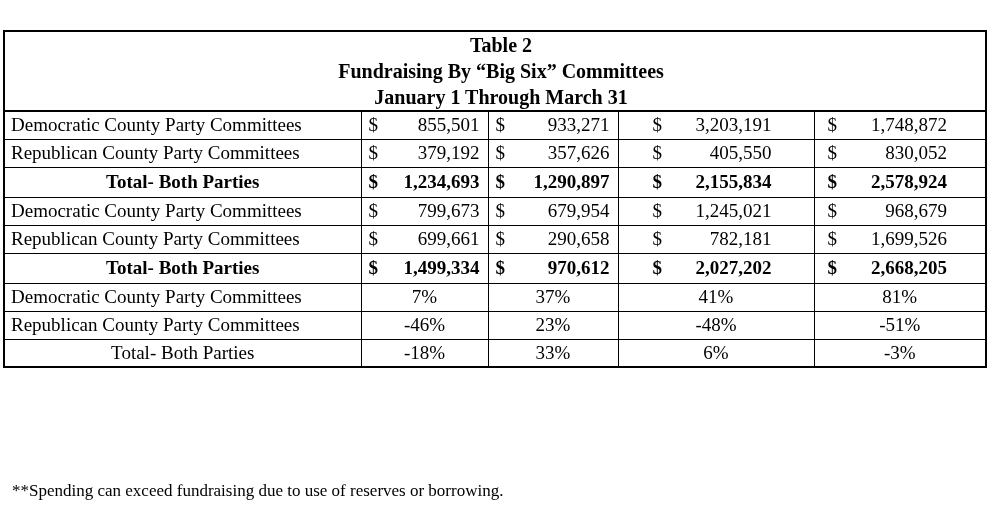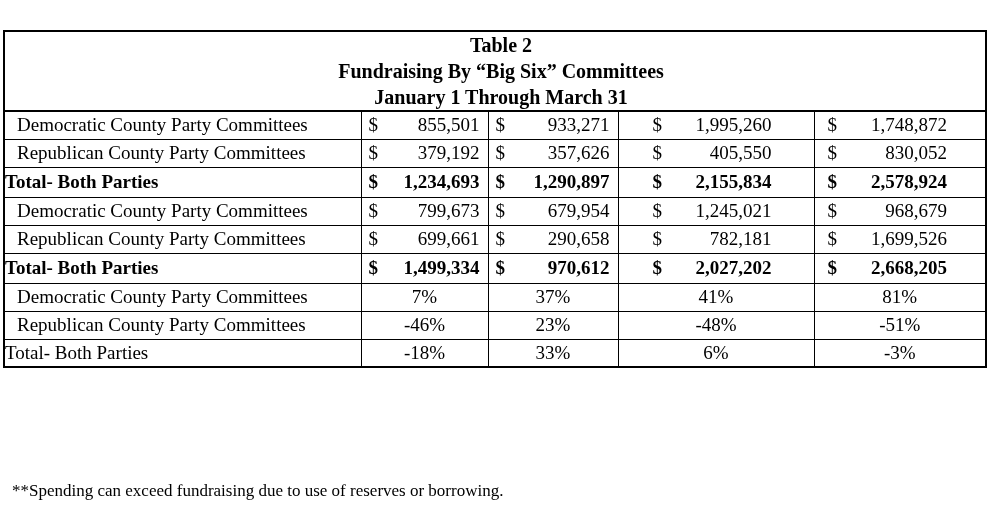--- a/index.html
+++ b/index.html
@@ -40,22 +40,22 @@
     font-size: 20px;
   }
   tr.title-row .title-line { line-height: 26px; margin-left: 12px; }
   tr.sec-head td {
     border-top: 2px solid #000;
     font-weight: bold;
     text-align: center;
   }
   tr.total-row td { height: 30px; }
   .bold { font-weight: bold; }
-  .label-left  { text-align: left; padding-left: 12px; white-space: nowrap; }
-  .label-center { }
+  .label-left  { text-align: left; padding-left: 6px; white-space: nowrap; }
+  .label-center { text-align: center; }
   .money {
     display: flex;
     justify-content: space-between;
     align-items: center;
     height: 100%;
   }
   .money.c0, .money.c1 { padding: 0 8px 0 7px; }
   .money.c2 { padding: 0 42px 0 34px; }
   .money.c3 { padding: 0 38px 0 13px; }
   .pct { text-align: center; }
@@ -97,21 +97,21 @@
           </td>
           <td>
             <div class="money c1">
               <span>$</span>
               <span>933,271</span>
             </div>
           </td>
           <td>
             <div class="money c2">
               <span>$</span>
-              <span>1,995,260</span>
+              <span>3,203,191</span>
             </div>
           </td>
           <td>
             <div class="money c3">
               <span>$</span>
               <span>1,748,872</span>
             </div>
           </td>
         </tr>
         <tr>

